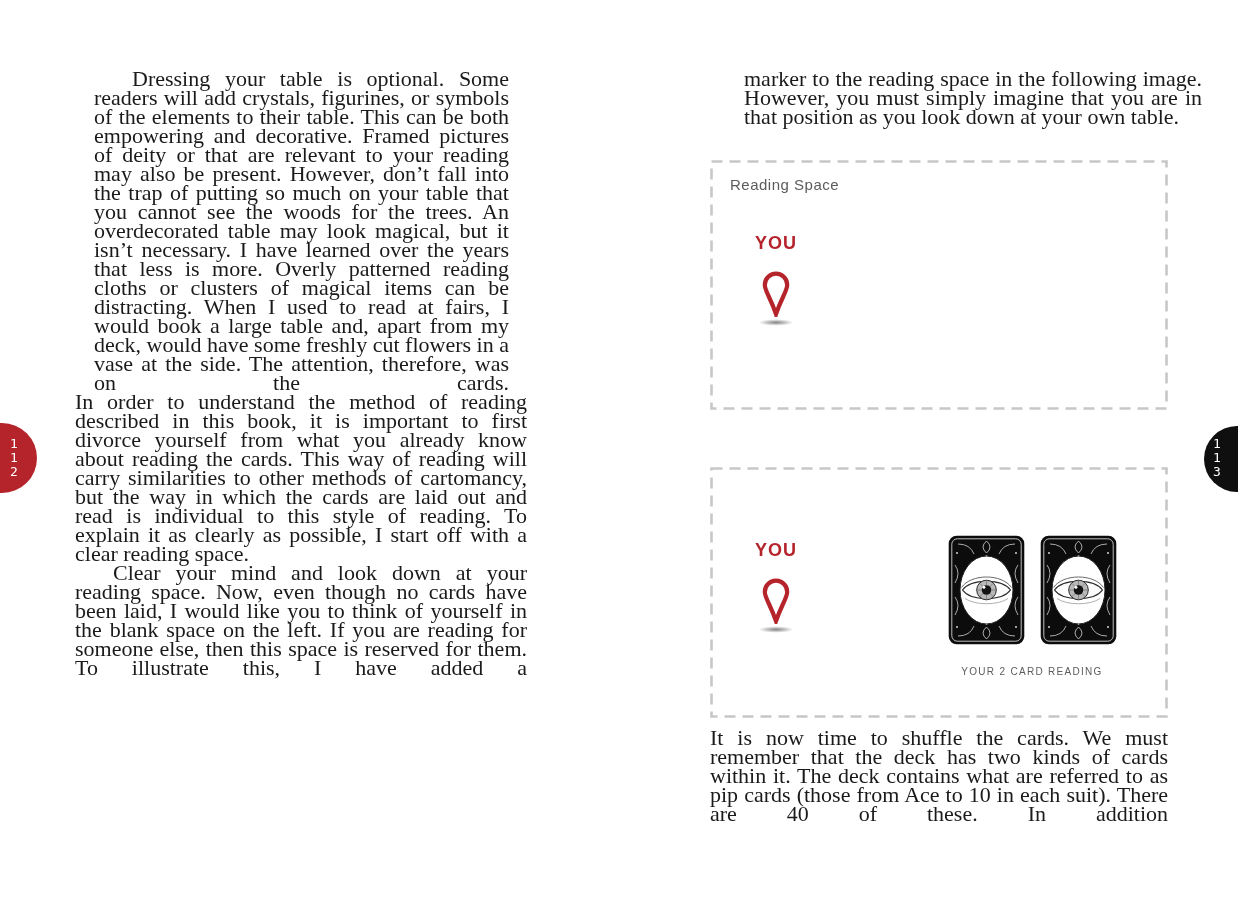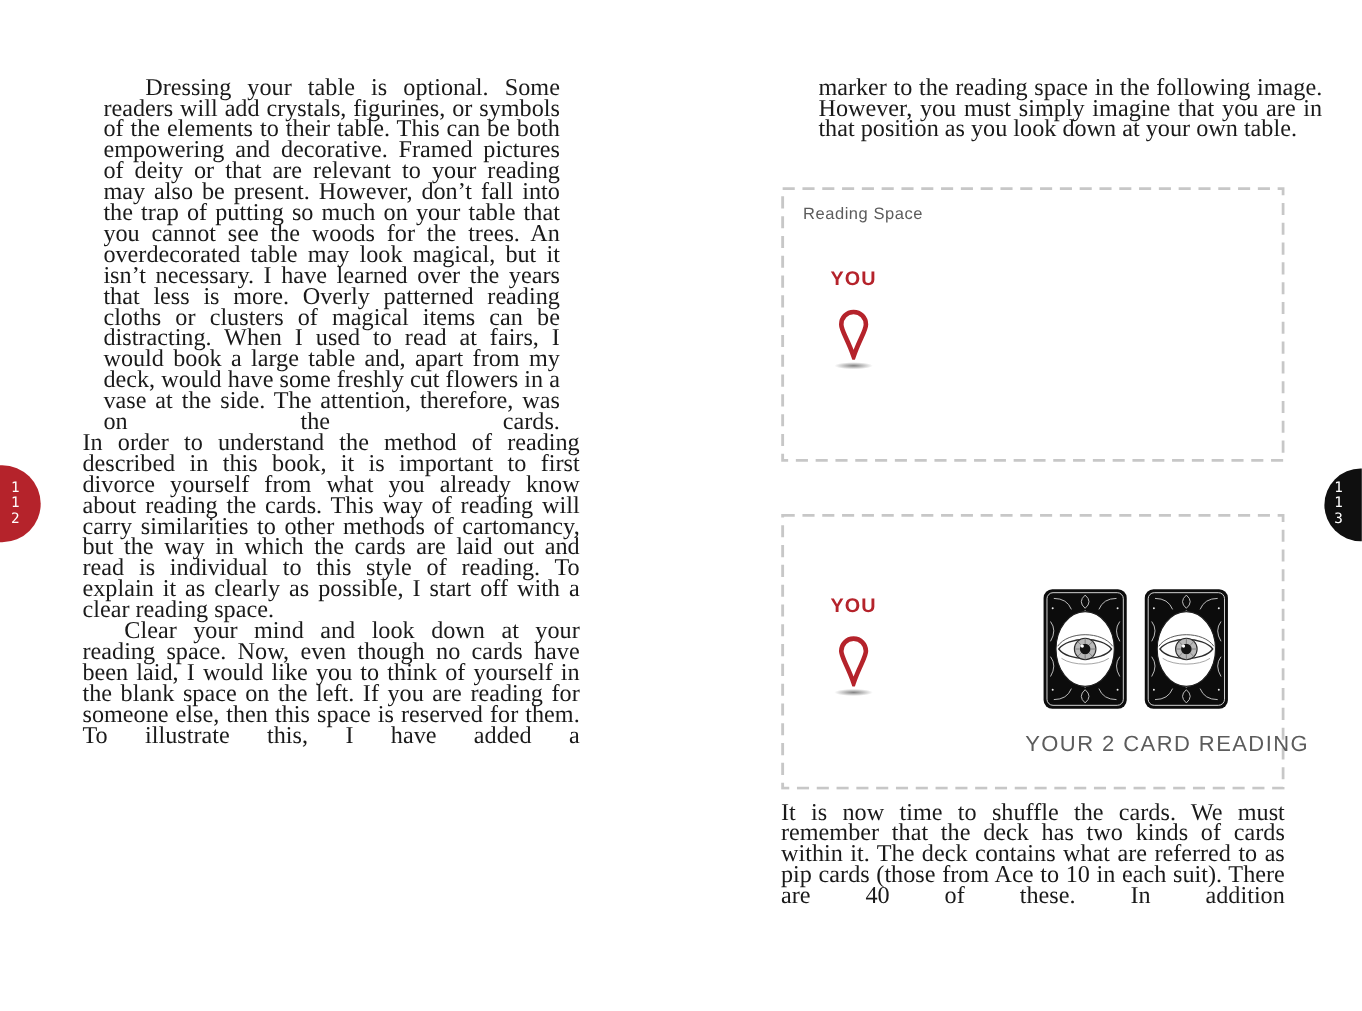--- a/index.html
+++ b/index.html
@@ -25,21 +25,21 @@
   p.continues{text-align-last:justify;}
   h2.section-heading{
     font-family:"Liberation Sans","DejaVu Sans",sans-serif;
     font-size:21px;font-weight:700;letter-spacing:.4px;color:var(--accent-red);
     text-align:center;margin:25px 0 26px 0;
   }
   
   .right-top{position:absolute;left:744px;top:69px;width:458px;}
   .right-bottom{position:absolute;left:710px;top:728px;width:458px;}
   .diagram-box{position:absolute;left:710px;width:458px;height:250px;}
-  .box-1{top:170px;}
+  .box-1{top:160px;}
   .box-2{top:467px;height:251px;}
   .dash-rect{position:absolute;left:0;top:0;}
   .rs-label{
     position:absolute;left:20px;top:16px;
     font-family:"Liberation Sans","DejaVu Sans",sans-serif;
     font-size:15px;letter-spacing:.5px;color:var(--label-gray);
   }
   .you-label{
     position:absolute;left:45px;top:73px;
     font-family:"Liberation Sans","DejaVu Sans",sans-serif;
@@ -48,21 +48,21 @@
   .pin{position:absolute;left:52px;top:111px;width:28px;height:46px;}
   .pin-shadow{
     position:absolute;left:47px;top:159px;width:38px;height:7px;
     background:radial-gradient(ellipse at center, rgba(30,30,30,.55) 0%, rgba(30,30,30,0) 65%);
   }
   .cards-row{position:absolute;left:238px;top:68px;width:169px;height:110px;display:flex;gap:15px;}
   .card{width:77px;height:110px;display:block;}
   .cards-caption{
     position:absolute;left:222px;top:199px;width:200px;text-align:center;white-space:nowrap;
     font-family:"Liberation Sans","DejaVu Sans",sans-serif;
-    font-size:20px;letter-spacing:1.3px;color:var(--label-gray);
+    font-size:10px;letter-spacing:1.3px;color:var(--label-gray);
   }
   
   .page-badge{position:absolute;border-radius:50%;}
   .badge-left{left:-33px;top:423px;width:70px;height:70px;background:var(--accent-red);}
   .badge-right{left:1204px;top:426px;width:66px;height:66px;background:var(--badge-black);}
   .badge-digits{
     position:absolute;color:#ffffff;text-align:center;
     font-family:"DejaVu Sans Mono","Liberation Mono",monospace;
     font-size:13px;line-height:14px;font-weight:400;
   }

